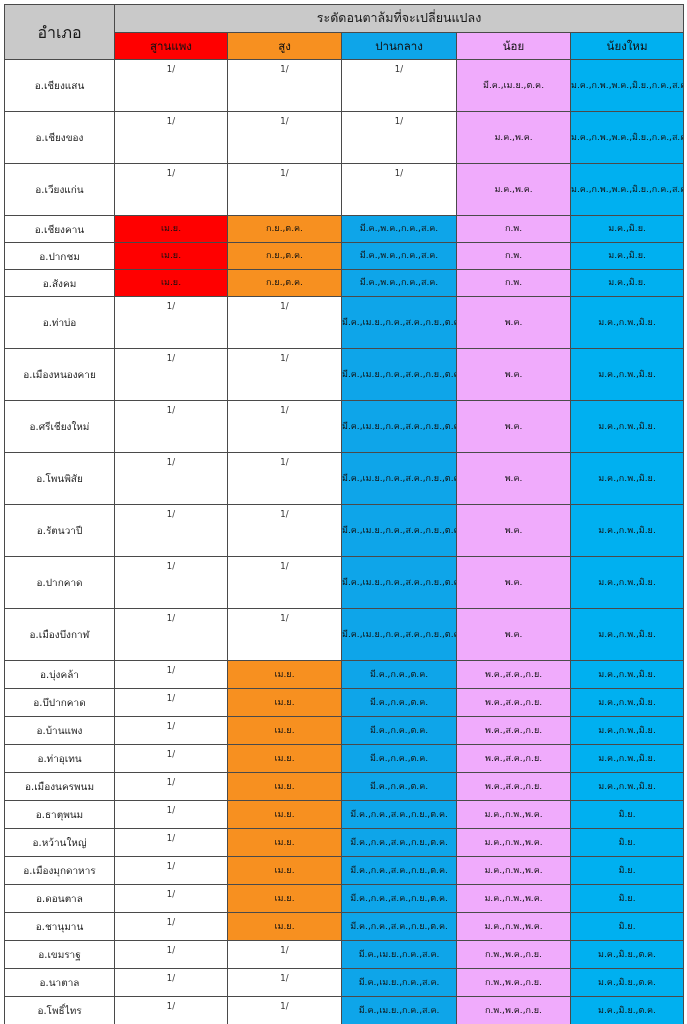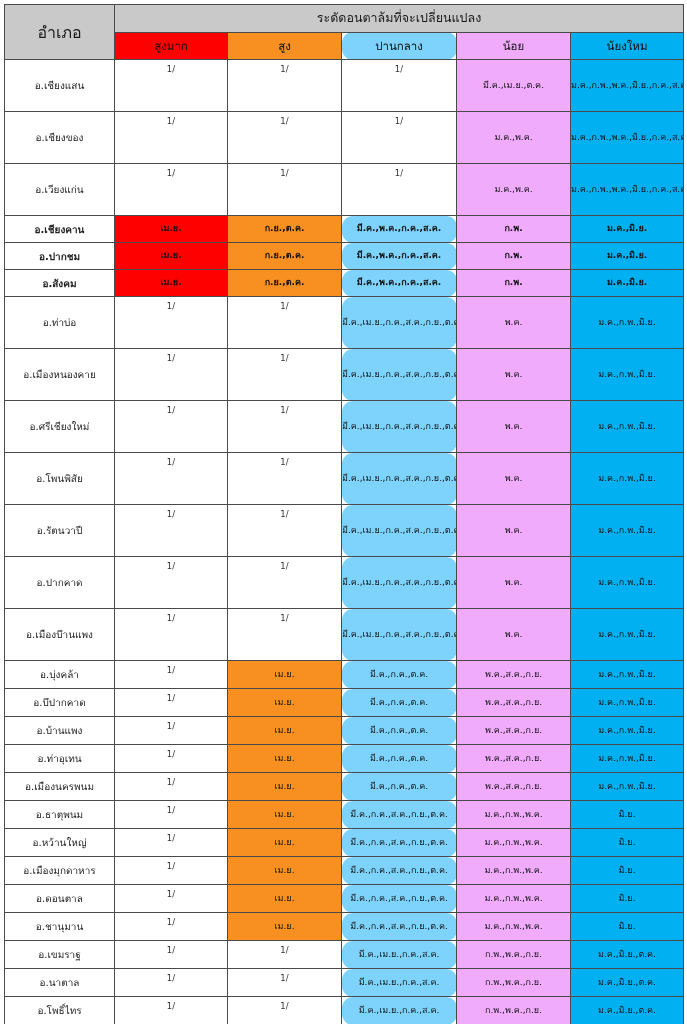--- a/index.html
+++ b/index.html
@@ -42,21 +42,21 @@
     height:26px;
   }
   .hdr-lvl{
     height:26px;
     font-size:11.5px;
     font-weight:bold;
     color:#111;
   }
   .lv-1{background:#ff0000;}
   .lv-2{background:#f79020;margin-left:38px;}
-  .lv-3{background:#7dd3fc;border-radius:11px;}
+  .lv-3{background:#0ea5e9;}
   .lv-4{background:#f0abfc;}
   .lv-5{background:#00b0f0;}
 
   
   td.amphoe{
     background:#ffffff;
     text-align:left;
     padding:0 0 0 8px;
     font-size:10px;
     color:#222;
@@ -68,21 +68,21 @@
     color:#111;
   }
   td.cell.blank{background:#ffffff;}
   td.cell .na{
     display:block;
     font-size:8.5px;
     color:#333;
     margin-top:-6px;
   }
   tr.r-tall td{height:48px;}
-  tr.r-short td{height:26px;font-weight:bold;}
+  tr.r-short td{height:26px;}
   tr.r-xshort td{height:24px;}
 
   
   td.cell.blank{vertical-align:top;padding-top:3px;}
 </style>
 </head>
 <body>
 
 <div class="sheet">
 
@@ -94,21 +94,21 @@
         <col class="c-lvl3">
         <col class="c-lvl2">
         <col class="c-lvl">
     </colgroup>
     <thead>
       <tr>
         <th class="hdr-amphoe" rowspan="2">อำเภอ</th>
         <th class="hdr-span" colspan="5">ระดัดอนตาล้มที่จะเปลี่ยนแปลง</th>
       </tr>
       <tr>
-        <th class="hdr-lvl lv-1">สูงมาก</th>
+        <th class="hdr-lvl lv-1">สูานแพง</th>
         <th class="hdr-lvl lv-2">สูง</th>
         <th class="hdr-lvl lv-3">ปานกลาง</th>
         <th class="hdr-lvl lv-4">น้อย</th>
         <th class="hdr-lvl lv-5">น้ยงใหม</th>
       </tr>
     </thead>
     <tbody id="tbody">
         <tr class="r-tall">
           <td class="amphoe">อ.เชียงแสน</td>
           <td class="cell blank">
@@ -241,21 +241,21 @@
             <span class="na" style="margin-top: 0px;">1/</span>
           </td>
           <td class="cell blank">
             <span class="na" style="margin-top: 0px;">1/</span>
           </td>
           <td class="cell lv-3">มี.ค.,เม.ย.,ก.ค.,ส.ค.,ก.ย.,ต.ค.</td>
           <td class="cell lv-4">พ.ค.</td>
           <td class="cell lv-5">ม.ค.,ก.พ.,มิ.ย.</td>
         </tr>
         <tr class="r-tall">
-          <td class="amphoe">อ.เมืองบึานแพง</td>
+          <td class="amphoe">อ.เมืองบึงกาฬ</td>
           <td class="cell blank">
             <span class="na" style="margin-top: 0px;">1/</span>
           </td>
           <td class="cell blank">
             <span class="na" style="margin-top: 0px;">1/</span>
           </td>
           <td class="cell lv-3">มี.ค.,เม.ย.,ก.ค.,ส.ค.,ก.ย.,ต.ค.</td>
           <td class="cell lv-4">พ.ค.</td>
           <td class="cell lv-5">ม.ค.,ก.พ.,มิ.ย.</td>
         </tr>

